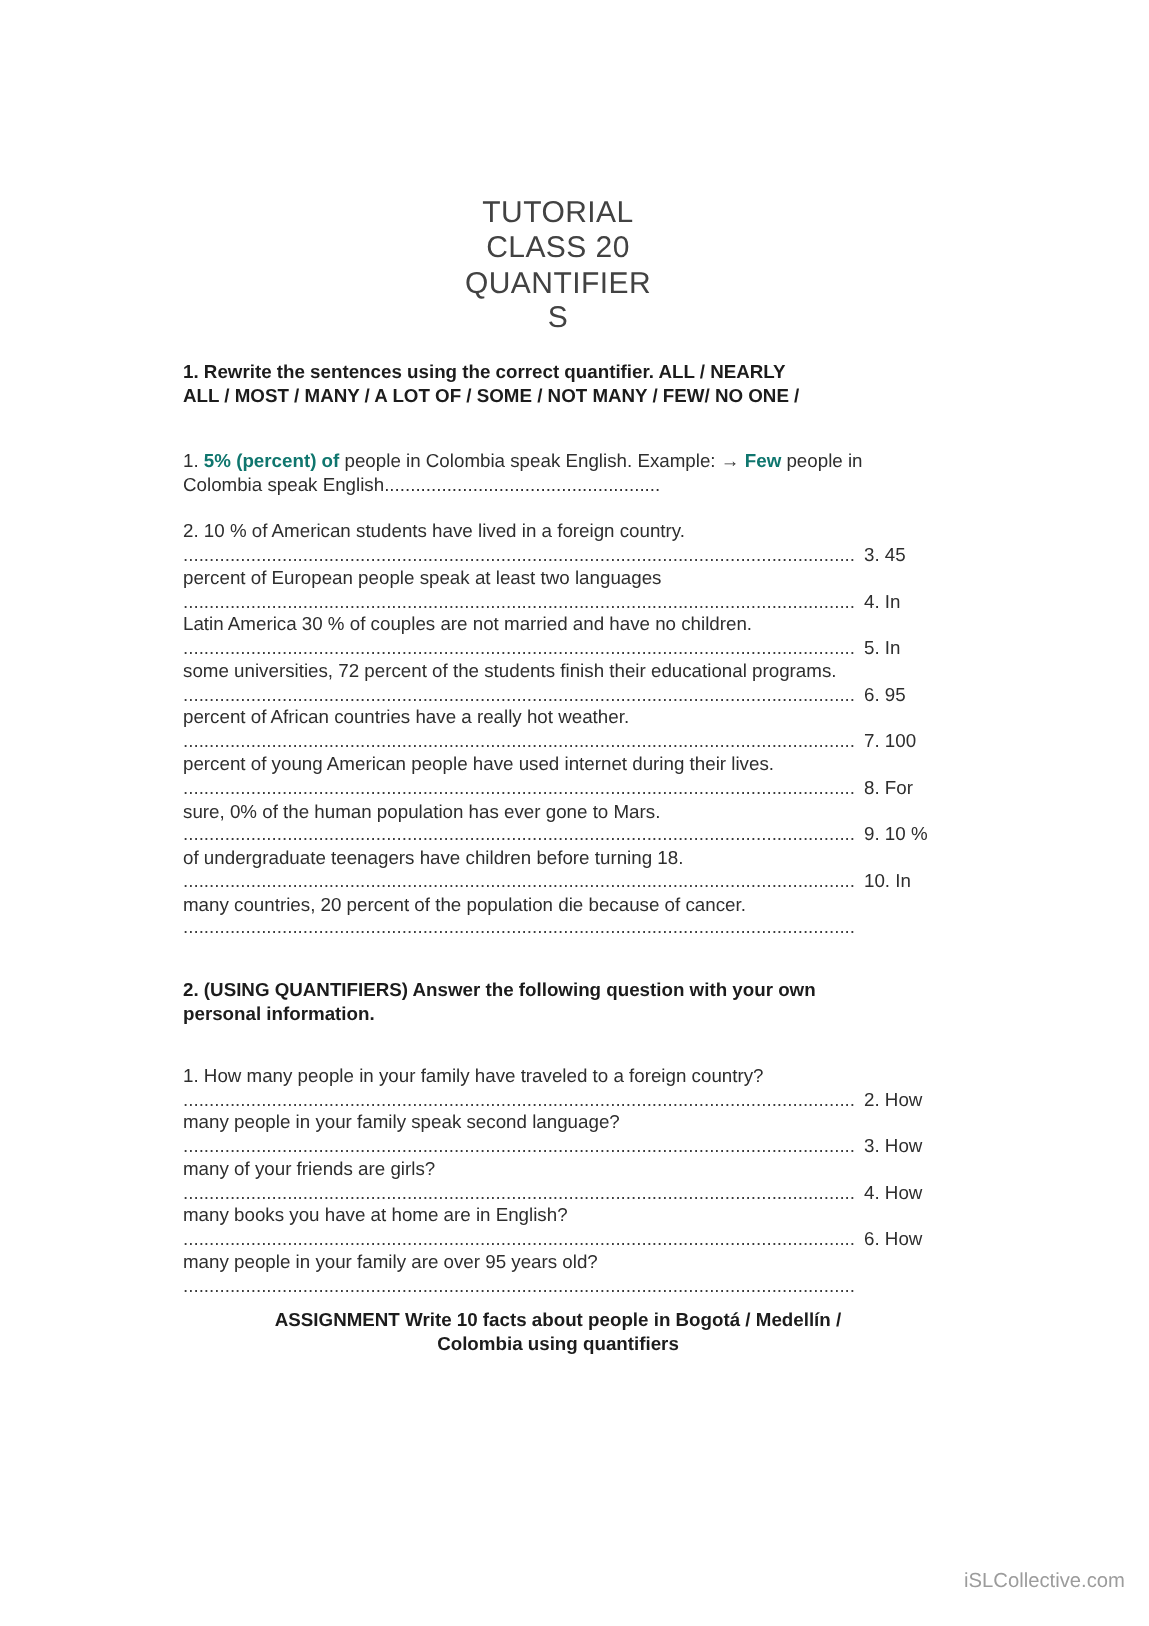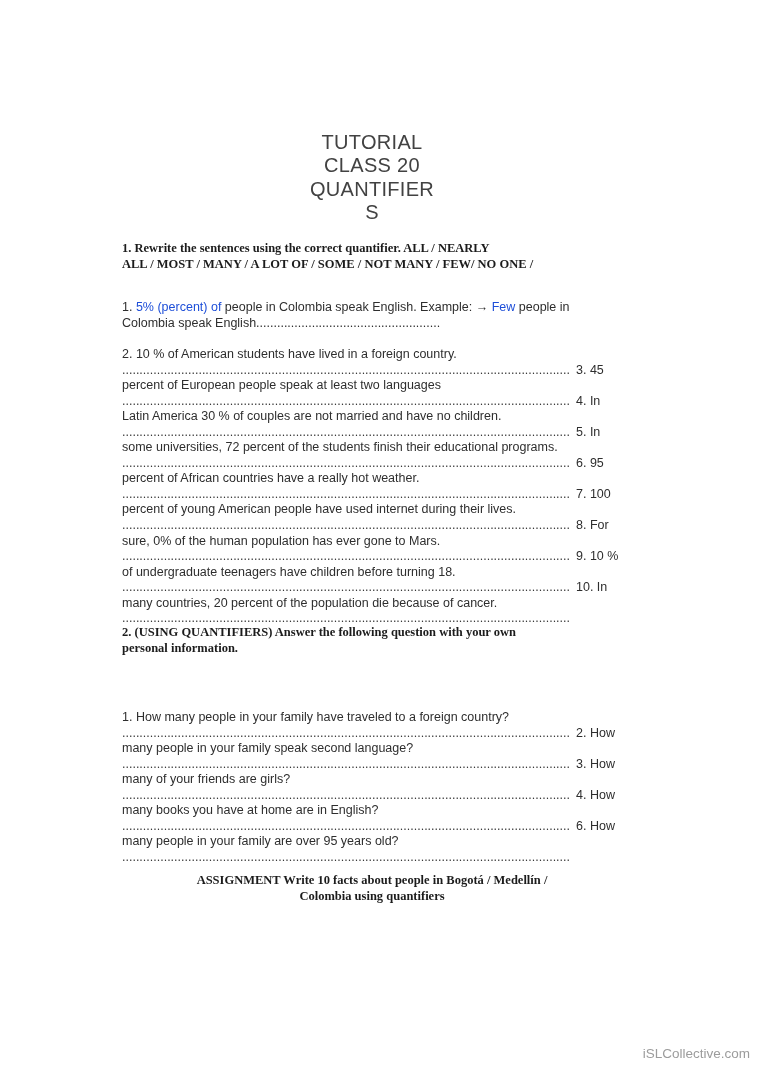--- a/index.html
+++ b/index.html
@@ -27,27 +27,27 @@
     position: absolute;
     left: 122px;
     width: 500px;
     font-size: 12.5px;
   }
   .heading {
     font-weight: bold;
     color: #1c1c1c;
     line-height: 16px;
   }
-  .heading .hline, .assignment .hline { white-space: nowrap; font-family: Liberation Serif, serif; }
+  .heading .hline, .assignment .hline { white-space: nowrap; }
   .s1-heading { top: 240px; }
   .example { top: 299px; line-height: 16px; }
   .example .line { white-space: nowrap; }
-  .b { font-weight: normal; color: #1d4ed8; text-align: right; }
+  .b { font-weight: bold; color: #0f766e; text-align: right; }
   .s1-lines { top: 347px; }
-  .s2-heading { top: 624px; }
+  .s2-heading { top: 652px; }
   .s2-lines { top: 710px; }
   .assignment { top: 872px; font-weight: bold; color: #1c1c1c; line-height: 16px; text-align: center; }
   .lines { line-height: 15.55px; }
   .lines .line { white-space: nowrap; height: 15.55px; }
   .lines .dots-row { display: flex; align-items: baseline; }
   .dots {
     display: inline-block;
     width: 448px;
     overflow: hidden;
     white-space: nowrap;

